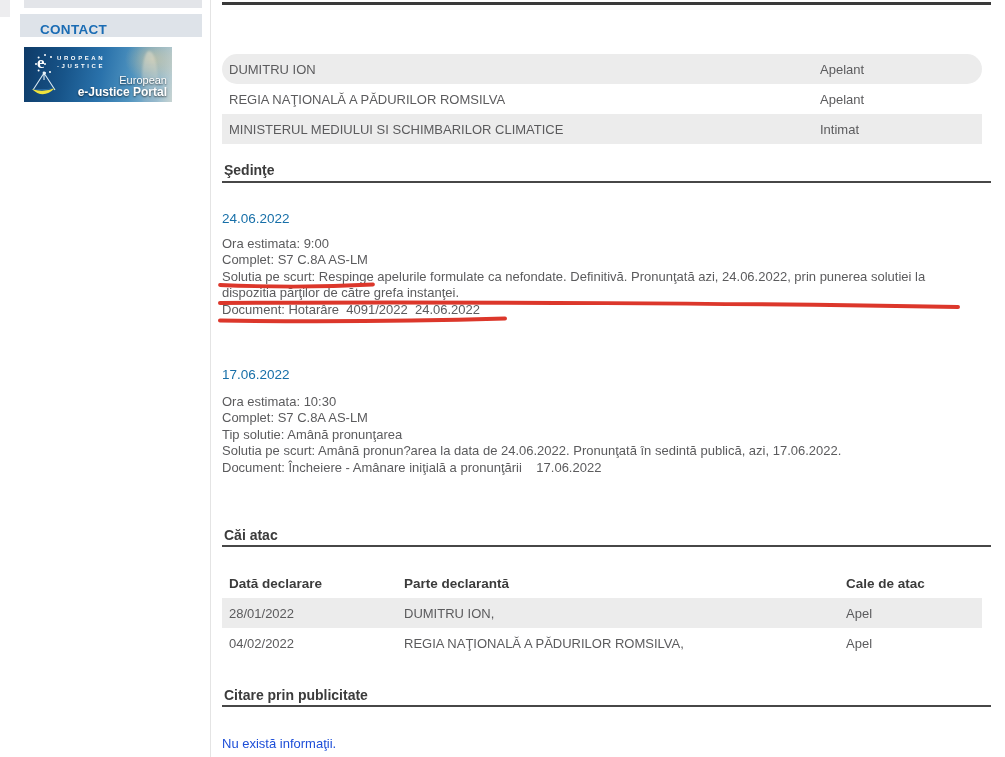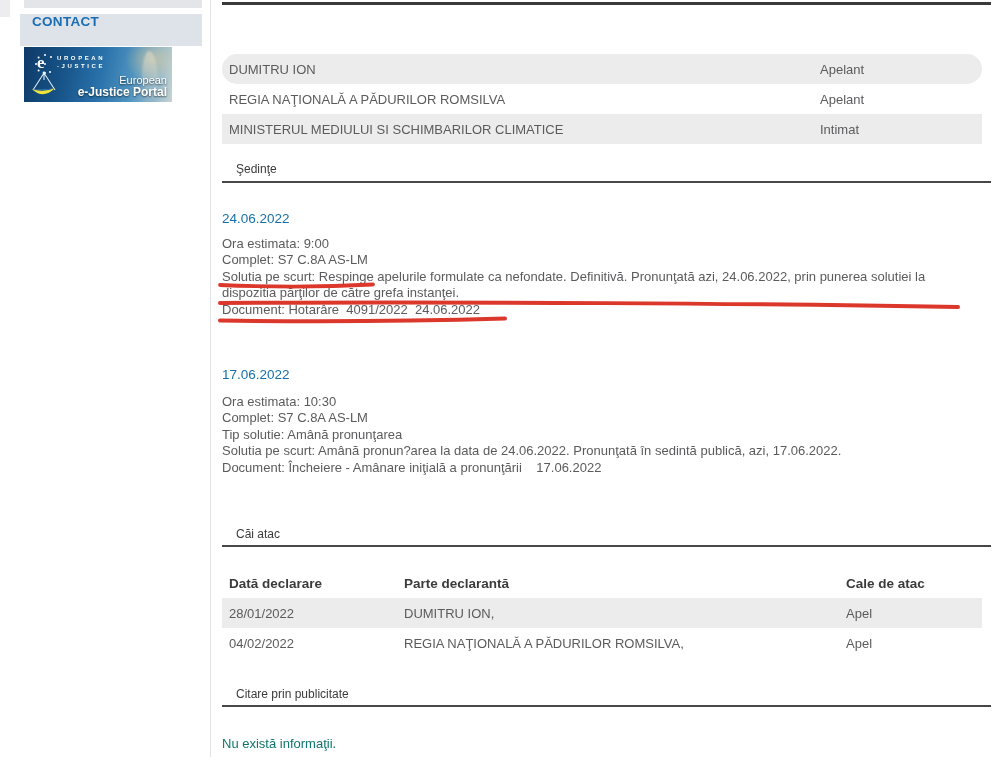--- a/index.html
+++ b/index.html
@@ -7,22 +7,22 @@
   body {
     position:relative; overflow:hidden; background:#ffffff;
     font-family:"Liberation Sans","DejaVu Sans",sans-serif;
     color:#5b5b5d; font-size:13px;
   }
   .abs { position:absolute; }
 
   
   .frag-bar   { left:24px; top:0; width:178px; height:8px; background:#e3e5e9; }
   .frag-sq    { left:0; top:0; width:10px; height:17px; background:#ededef; }
-  .contact    { left:20px; top:14px; width:182px; height:32px; background:#dee3e9;
-                display:flex; align-items:flex-start; padding-left:12px; cursor:pointer; }
+  .contact    { left:20px; top:14px; width:182px; height:23px; background:#dee3e9;
+                display:flex; align-items:flex-end; padding-left:20px; cursor:pointer; }
   .contact span { font-weight:bold; color:#1a6cb4; font-size:13.5px; letter-spacing:.3px; }
   .v-divider  { left:210px; top:0; width:1px; height:757px; background:#e4e4e4; }
 
   
   .logo { left:24px; top:47px; width:148px; height:55px; cursor:pointer; overflow:hidden;
           background:linear-gradient(100deg,#0e3a67 0%,#175489 28%,#2a72ab 52%,#4f93bf 72%,#8fb8cf 88%,#c8d4d2 100%); }
   .logo .glow { position:absolute; right:-8px; top:-10px; width:55px; height:45px; border-radius:50%;
                 background:radial-gradient(closest-side,rgba(233,205,145,.55),rgba(233,205,145,0)); }
   .logo .statue { position:absolute; right:14px; top:4px; width:16px; height:60px; border-radius:45% 55% 40% 40%;
                 background:linear-gradient(180deg,rgba(230,225,205,.55),rgba(120,160,190,.25)); filter:blur(1px); }
@@ -34,35 +34,35 @@
   .logo .eu-line2 { position:absolute; left:33px; top:16px; color:#fff; font-size:6px; letter-spacing:2.6px; font-weight:bold; }
   .logo svg.scales { position:absolute; left:5px; top:24px; }
   .logo .cap { position:absolute; right:5px; bottom:3px; text-align:right; color:#fff;
                text-shadow:0 1px 2px rgba(0,0,0,.65); line-height:1.05; }
   .logo .cap .c1 { font-size:11px; font-weight:normal; }
   .logo .cap .c2 { font-size:12px; font-weight:bold; }
 
   
   .content { left:222px; top:0; width:769px; height:757px; }
   .hr-top   { position:absolute; left:0; top:2px; width:769px; height:3px; background:#3a3a3a; }
-  .section-title { position:absolute; left:14px; font-weight:normal; font-size:12px; color:#3b3b3b; }
+  .section-title { position:absolute; left:2px; font-weight:bold; font-size:14px; color:#3b3b3b; }
   .hr-sec { position:absolute; left:0; width:769px; height:2px; background:#474747; }
 
   .t-head { position:absolute; left:0; width:760px; height:30px; }
   .t-row  { position:absolute; left:0; width:760px; height:30px; }
   .t-row.gray { background:#ececec; }
   .cell { position:absolute; top:0; height:30px; display:flex; align-items:center; white-space:pre; }
   .cell.hd { font-weight:bold; color:#3b3b3b; font-size:13.5px; }
   .c-p1 { left:7px; }  .c-p2 { left:598px; }
   .c-a1 { left:7px; }  .c-a2 { left:182px; } .c-a3 { left:624px; }
 
   .date-link { position:absolute; left:0; color:#176fa8; font-size:13.5px; text-decoration:none; cursor:pointer; }
   .h-block { position:absolute; left:0; width:769px; line-height:16.4px; font-size:13px; color:#5b5b5d; }
   .h-block .line { white-space:pre; }
-  .empty-note { position:absolute; left:0; font-size:13px; color:#0f766e; }
+  .empty-note { position:absolute; left:0; font-size:13px; color:#1d4ed8; }
 
   
   svg.anno { position:absolute; left:0; top:0; width:1005px; height:757px; pointer-events:none; }
   svg.anno path { stroke:#dc372b; fill:none; stroke-linecap:round; }
 </style>
 </head>
 <body>
 
 <div class="abs frag-sq"></div>
 <div class="abs frag-bar"></div>

